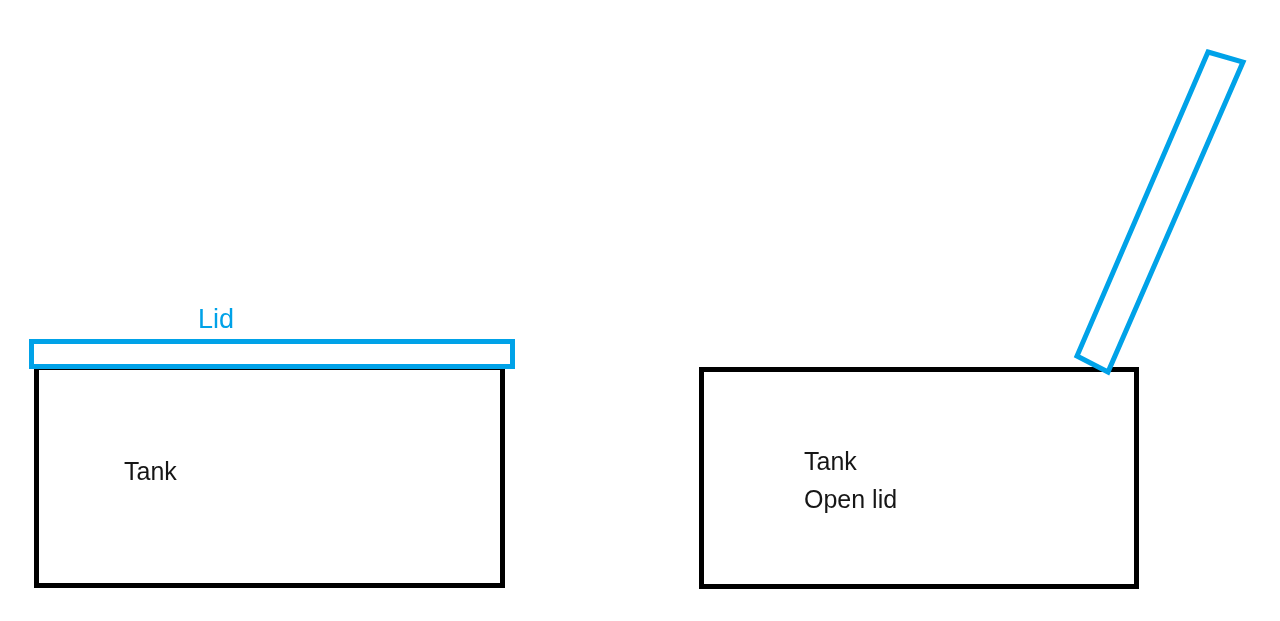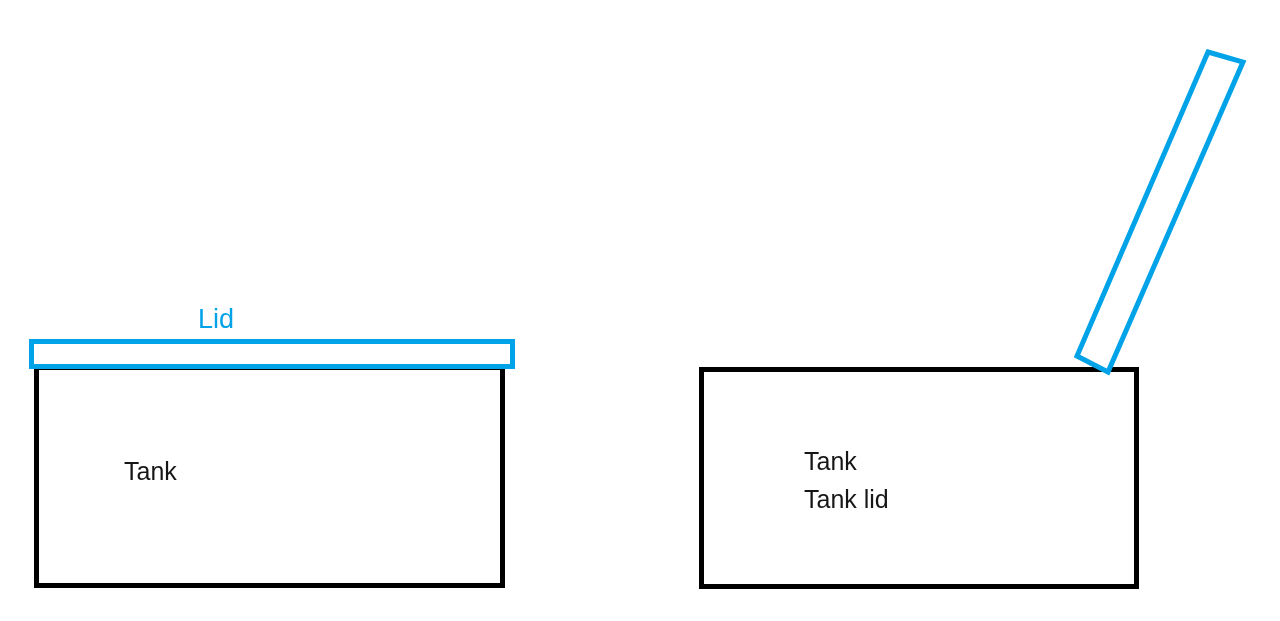--- a/index.html
+++ b/index.html
@@ -84,15 +84,15 @@
       <polygon id="lid-right" points="1208,52 1243,62 1108,372 1077,356" fill="#ffffff" stroke="#00A2E8" stroke-width="5" stroke-linejoin="miter"></polygon>
     </g>
   </svg>
 
   <div class="label lid-label" data-bind="labels.lid">Lid</div>
 
   <div class="label tank-label-left" data-bind="labels.tank_left">Tank</div>
 
   <div class="label tank-label-right" data-bind="labels.tank_right">Tank</div>
 
-  <div class="label openlid-label-right" data-bind="labels.open_lid">Tank lid</div>
+  <div class="label openlid-label-right" data-bind="labels.open_lid">Open lid</div>
 
 </div>
 
 </body></html>

